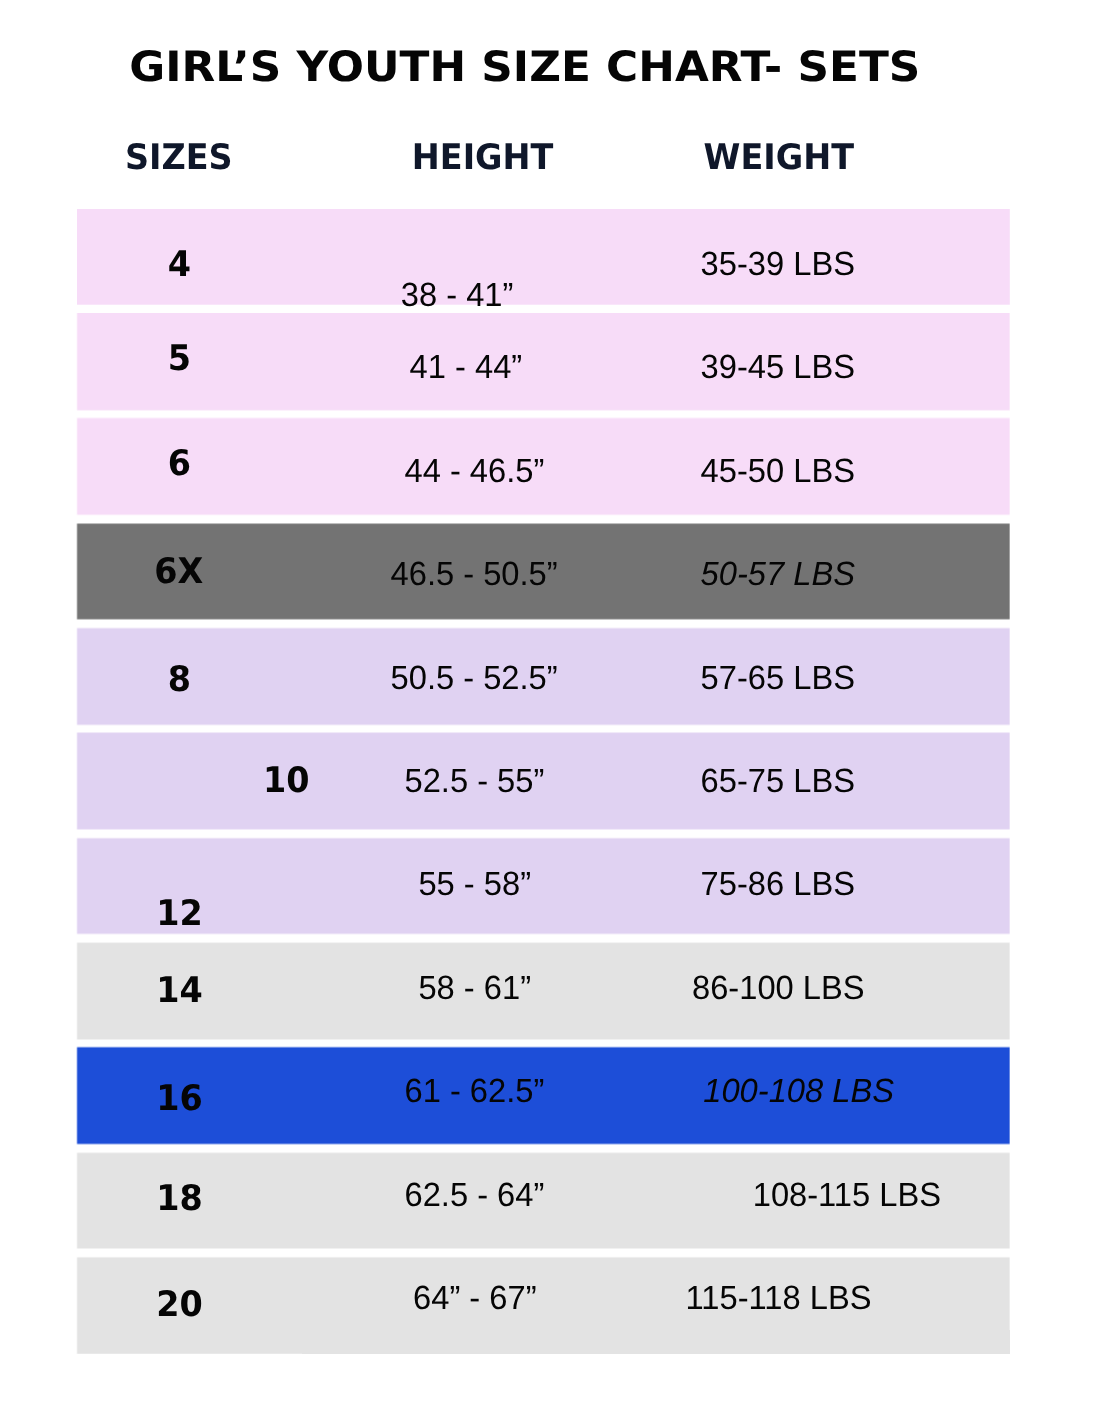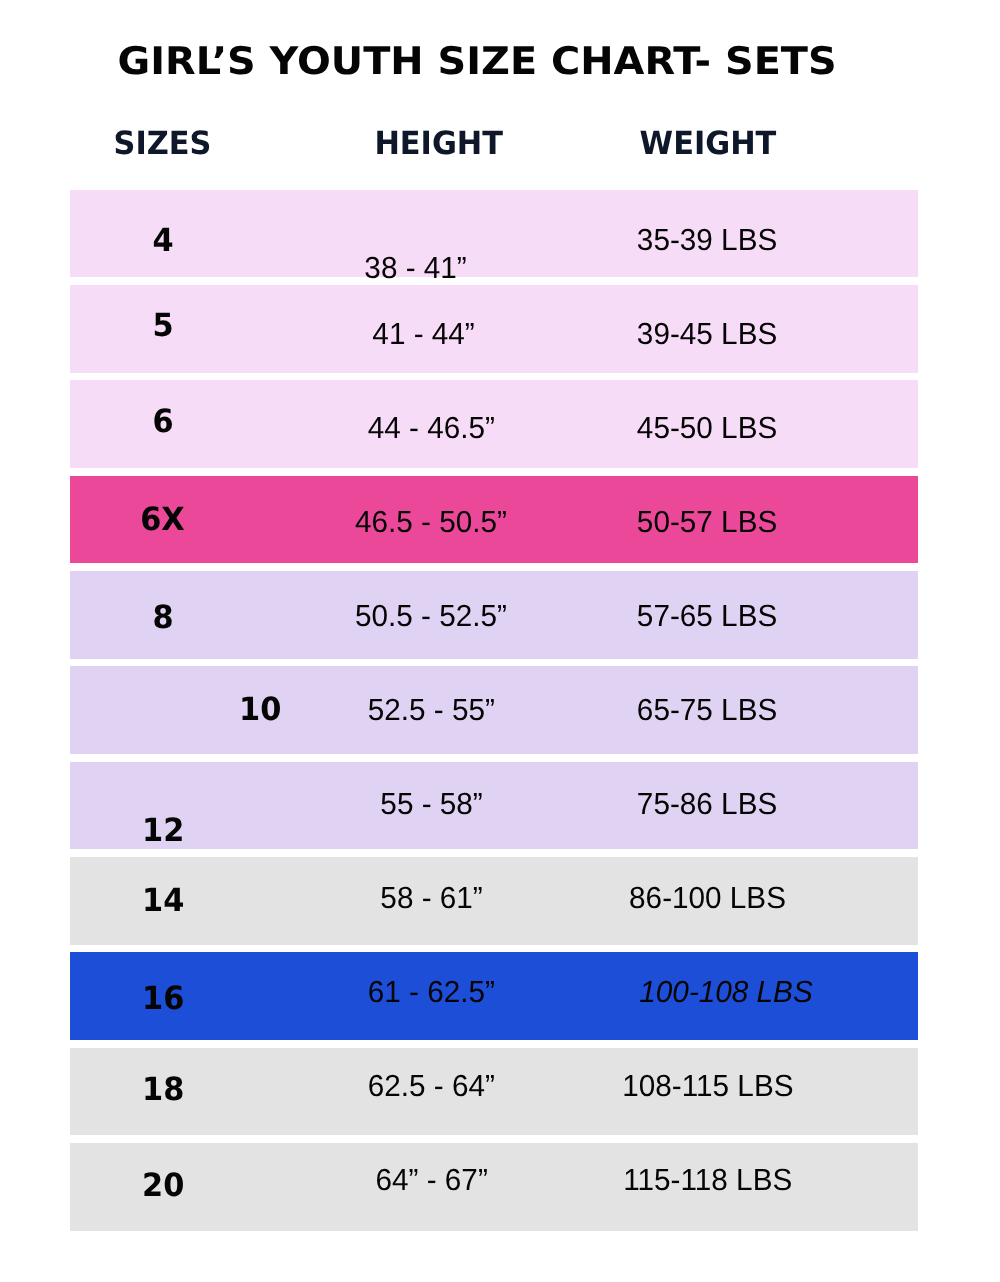--- a/index.html
+++ b/index.html
@@ -125,28 +125,28 @@
         <div class="cell cell-size" style="left: -27px; width: 240px;">
           <span class="t" style="top: -3.36px;">6</span>
         </div>
         <div class="cell cell-height" style="left: 231.7px; width: 260px;">
           <span class="t" style="top: 4.74px;">44 - 46.5”</span>
         </div>
         <div class="cell cell-weight" style="left: 487.7px; width: 300px;">
           <span class="t" style="top: 4.74px;">45-50 LBS</span>
         </div>
       </div>
-      <div class="row" style="background: #ec4899;">
+      <div class="row" style="background: #737373;">
         <div class="cell cell-size" style="left: -27px; width: 240px;">
           <span class="t" style="top: -0.58px;">6X</span>
         </div>
         <div class="cell cell-height" style="left: 231.7px; width: 260px;">
           <span class="t" style="top: 3.42px;">46.5 - 50.5”</span>
         </div>
-        <div class="cell cell-weight" style="left: 487.7px; width: 300px;">
+        <div class="cell cell-weight" style="left: 487.7px; width: 300px; font-style: italic;">
           <span class="t" style="top: 3.42px;">50-57 LBS</span>
         </div>
       </div>
       <div class="row" style="background: rgb(224, 210, 242);">
         <div class="cell cell-size" style="left: -27px; width: 240px;">
           <span class="t" style="top: 2.19px;">8</span>
         </div>
         <div class="cell cell-height" style="left: 231.7px; width: 260px;">
           <span class="t" style="top: 2.09px;">50.5 - 52.5”</span>
         </div>
@@ -198,21 +198,21 @@
           <span class="t" style="top: -3.21px;">100-108 LBS</span>
         </div>
       </div>
       <div class="row" style="background: rgb(227, 227, 227);">
         <div class="cell cell-size" style="left: -27px; width: 240px;">
           <span class="t" style="top: -2.63px;">18</span>
         </div>
         <div class="cell cell-height" style="left: 231.7px; width: 260px;">
           <span class="t" style="top: -4.53px;">62.5 - 64”</span>
         </div>
-        <div class="cell cell-weight" style="left: 487.7px; width: 300px;">
+        <div class="cell cell-weight" style="left: 487.7px; width: 300px; justify-content: flex-end;">
           <span class="t" style="top: -4.53px;">108-115 LBS</span>
         </div>
       </div>
       <div class="row" style="background: rgb(227, 227, 227);">
         <div class="cell cell-size" style="left: -27px; width: 240px;">
           <span class="t" style="top: -1.56px;">20</span>
         </div>
         <div class="cell cell-height" style="left: 231.7px; width: 260px;">
           <span class="t" style="top: -5.86px;">64” - 67”</span>
         </div>

